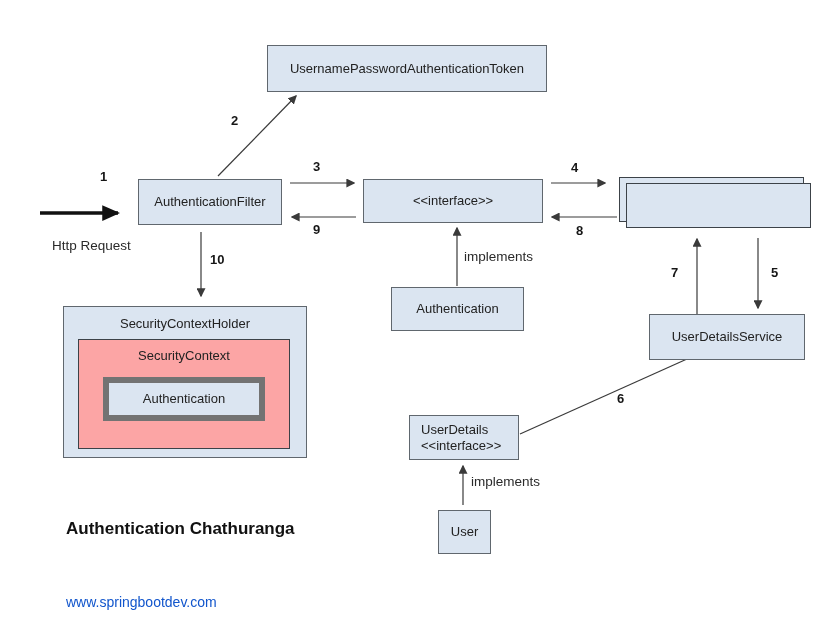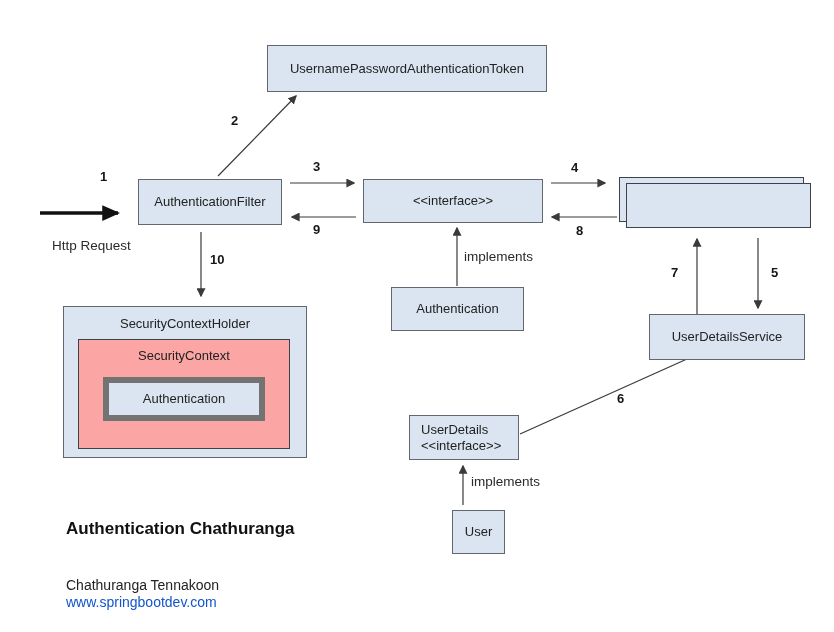--- a/index.html
+++ b/index.html
@@ -106,21 +106,21 @@
 
   <div class="box" style="left:649px;top:314px;width:156px;height:46px;">
     <span>UserDetailsService</span>
   </div>
 
   <div class="box left-align" style="left:409px;top:415px;width:110px;height:45px;">
     <span>UserDetails</span>
     <span>&lt;&lt;interface&gt;&gt;</span>
   </div>
 
-  <div class="box" style="left:438px;top:510px;width:53px;height:44px;margin-left:14px;">
+  <div class="box" style="left:438px;top:510px;width:53px;height:44px;">
     <span>User</span>
   </div>
 
   <div class="box" style="left:63px;top:306px;width:244px;height:152px;justify-content:flex-start;">
     <div class="nested-label" style="top:9px;">SecurityContextHolder</div>
     <div style="position:absolute;left:14px;top:32px;width:212px;height:110px;background:#fca5a5;border:1px solid #3c4248;box-sizing:border-box;">
       <div class="nested-label" style="top:8px;">SecurityContext</div>
       <div style="position:absolute;left:24px;top:37px;width:162px;height:44px;background:#dbe5f1;border:6px solid #737373;box-sizing:border-box;display:flex;align-items:center;justify-content:center;font-size:13px;">
         <span>Authentication</span>
       </div>
@@ -138,16 +138,15 @@
   <div class="edge-num" style="left:313px;top:222px;">9</div>
   <div class="edge-num" style="left:210px;top:252px;">10</div>
 
   <div class="edge-text" style="left:52px;top:192px;margin-top:46px;">Http Request</div>
   <div class="edge-text" style="left:464px;top:249px;">implements</div>
   <div class="edge-text" style="left:471px;top:474px;">implements</div>
 
   <div class="caption" id="title-block">
     <div>Authentication Chathuranga</div>
   </div>
-  <div class="caption" id="author-line">Chathuranga Tennakoon</div>
   <div class="caption" id="site-link">www.springbootdev.com</div>
 
 </div>
 
 </body></html>

